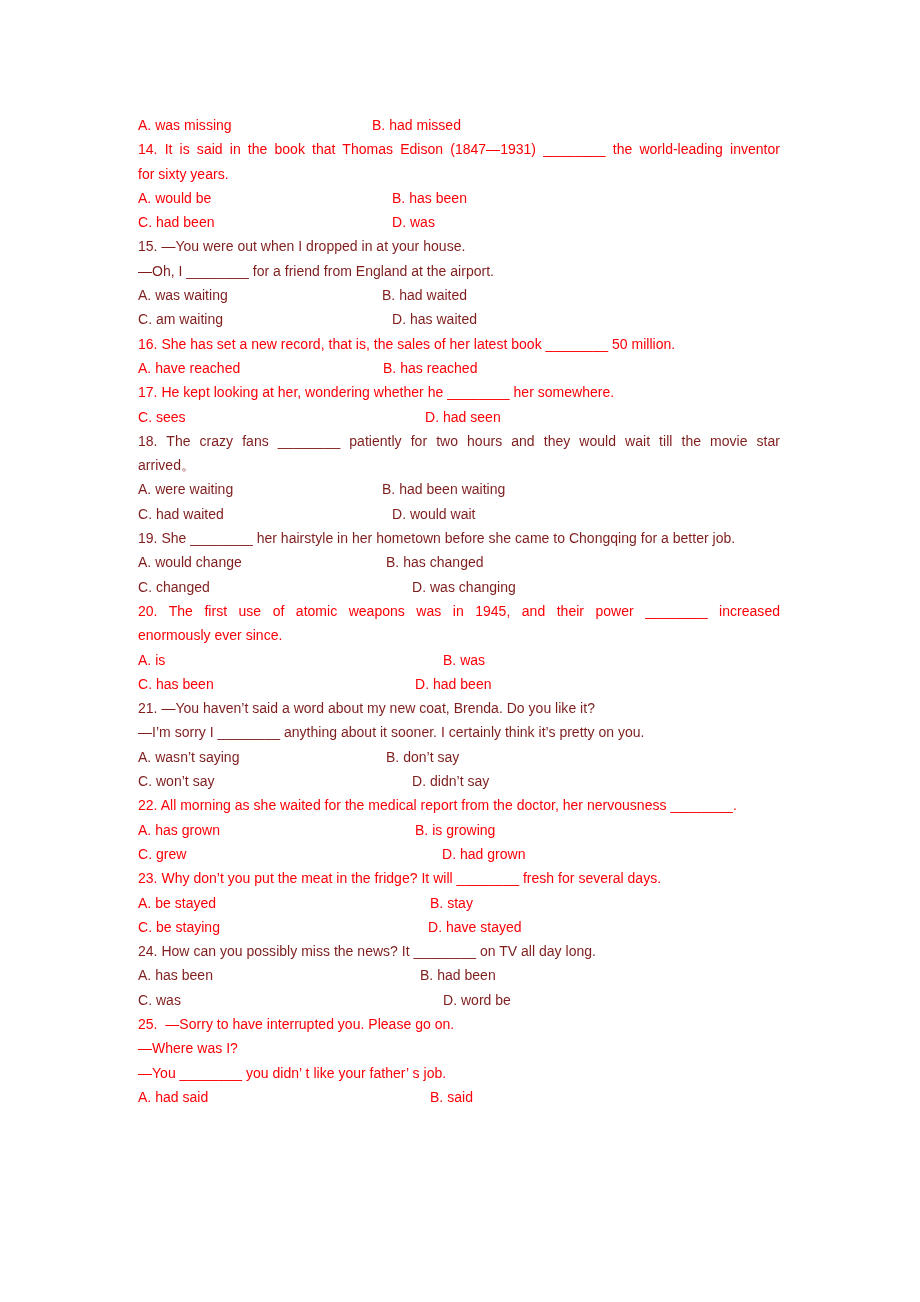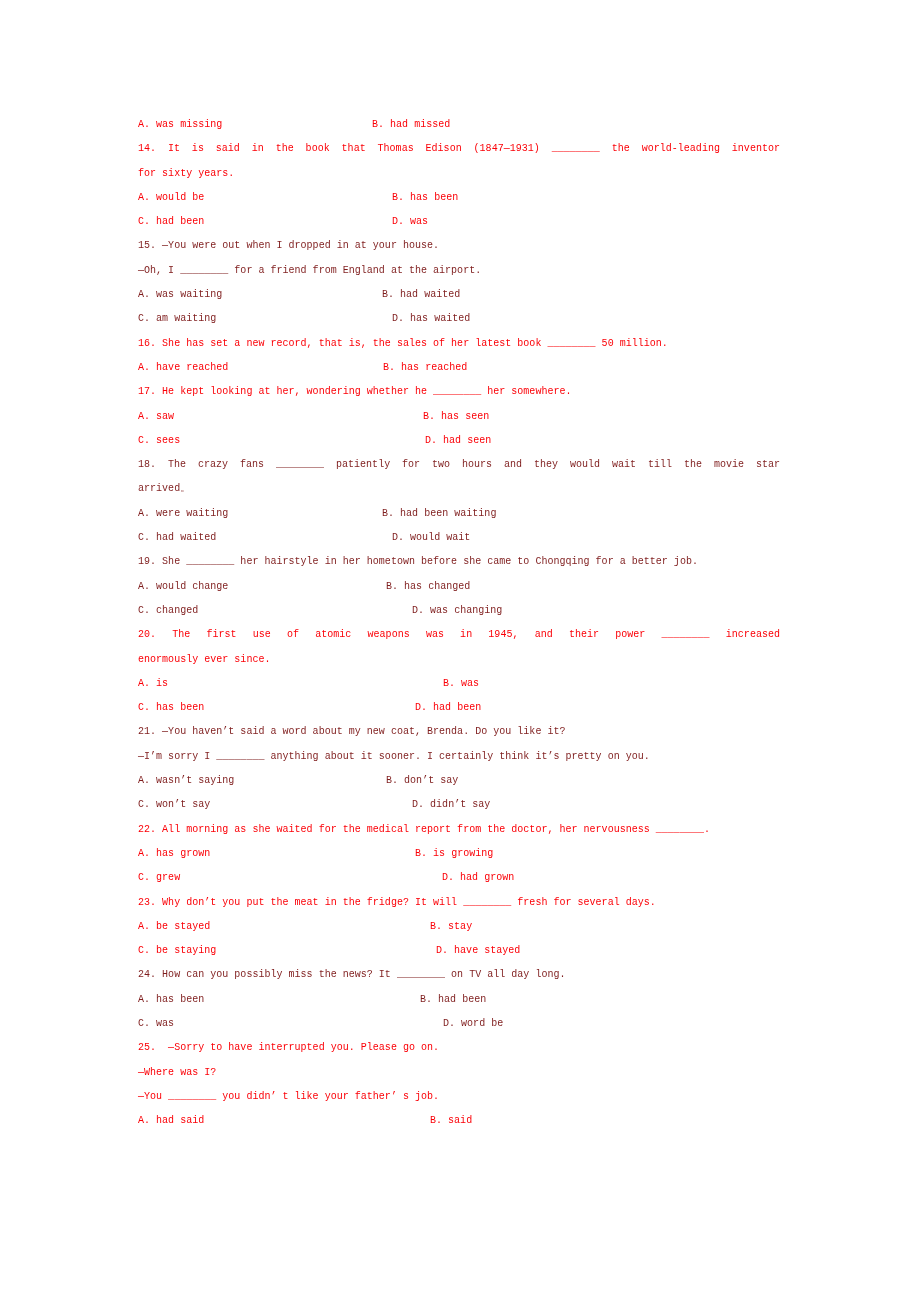--- a/index.html
+++ b/index.html
@@ -15,25 +15,24 @@
   }
   .page {
     position: relative;
     width: 920px;
     height: 1302px;
     background: #ffffff;
     box-sizing: border-box;
     padding: 113px 140px 0 138px;
   }
   .doc-body {
-    font-size: 10px;
+    font-size: 14px;
     line-height: 24.3px;
     color: #000000;
     letter-spacing: 0.02px;
-    font-family: Liberation Mono, monospace;
   }
   .line {
     white-space: pre-wrap;
     min-height: 24.3px;
   }
   .red { color: #fb0007; }
   .black { color: #7f1d1d; }
   .just-first {
     text-align: justify;
     text-align-last: justify;
@@ -57,21 +56,20 @@
       <div class="line red"><span>for sixty years.</span></div>
       <div class="line red opts"><span class="opt-a">A. would be</span><span class="opt-b" style="left: 254px;">B. has been</span></div>
       <div class="line red opts"><span class="opt-a">C. had been</span><span class="opt-b" style="left: 254px;">D. was</span></div>
       <div class="line black"><span>15. —You were out when I dropped in at your house.</span></div>
       <div class="line black"><span>—Oh, I ________ for a friend from England at the airport.</span></div>
       <div class="line black opts"><span class="opt-a">A. was waiting</span><span class="opt-b" style="left: 244px;">B. had waited</span></div>
       <div class="line black opts"><span class="opt-a">C. am waiting</span><span class="opt-b" style="left: 254px;">D. has waited</span></div>
       <div class="line red"><span>16. She has set a new record, that is, the sales of her latest book ________ 50 million.</span></div>
       <div class="line red opts"><span class="opt-a">A. have reached</span><span class="opt-b" style="left: 245px;">B. has reached</span></div>
       <div class="line red"><span>17. He kept looking at her, wondering whether he ________ her somewhere.</span></div>
-      <div class="line red opts"><span class="opt-a">A. saw</span><span class="opt-b" style="left: 285px;">B. has seen</span></div>
       <div class="line red opts"><span class="opt-a">C. sees</span><span class="opt-b" style="left: 287px;">D. had seen</span></div>
       <div class="line black just-first"><span>18. The crazy fans ________ patiently for two hours and they would wait till the movie star</span></div>
       <div class="line black"><span>arrived。</span></div>
       <div class="line black opts"><span class="opt-a">A. were waiting</span><span class="opt-b" style="left: 244px;">B. had been waiting</span></div>
       <div class="line black opts"><span class="opt-a">C. had waited</span><span class="opt-b" style="left: 254px;">D. would wait</span></div>
       <div class="line black"><span>19. She ________ her hairstyle in her hometown before she came to Chongqing for a better job.</span></div>
       <div class="line black opts"><span class="opt-a">A. would change</span><span class="opt-b" style="left: 248px;">B. has changed</span></div>
       <div class="line black opts"><span class="opt-a">C. changed</span><span class="opt-b" style="left: 274px;">D. was changing</span></div>
       <div class="line red just-first"><span>20. The first use of atomic weapons was in 1945, and their power ________ increased</span></div>
       <div class="line red"><span>enormously ever since.</span></div>
@@ -79,21 +77,21 @@
       <div class="line red opts"><span class="opt-a">C. has been</span><span class="opt-b" style="left: 277px;">D. had been</span></div>
       <div class="line black"><span>21. —You haven’t said a word about my new coat, Brenda. Do you like it?</span></div>
       <div class="line black"><span>—I’m sorry I ________ anything about it sooner. I certainly think it’s pretty on you.</span></div>
       <div class="line black opts"><span class="opt-a">A. wasn’t saying</span><span class="opt-b" style="left: 248px;">B. don’t say</span></div>
       <div class="line black opts"><span class="opt-a">C. won’t say</span><span class="opt-b" style="left: 274px;">D. didn’t say</span></div>
       <div class="line red"><span>22. All morning as she waited for the medical report from the doctor, her nervousness ________.</span></div>
       <div class="line red opts"><span class="opt-a">A. has grown</span><span class="opt-b" style="left: 277px;">B. is growing</span></div>
       <div class="line red opts"><span class="opt-a">C. grew</span><span class="opt-b" style="left: 304px;">D. had grown</span></div>
       <div class="line red"><span>23. Why don’t you put the meat in the fridge? It will ________ fresh for several days.</span></div>
       <div class="line red opts"><span class="opt-a">A. be stayed</span><span class="opt-b" style="left: 292px;">B. stay</span></div>
-      <div class="line red opts"><span class="opt-a">C. be staying</span><span class="opt-b" style="left: 298px;">D. have stayed</span></div>
+      <div class="line red opts"><span class="opt-a">C. be staying</span><span class="opt-b" style="left: 290px;">D. have stayed</span></div>
       <div class="line black"><span>24. How can you possibly miss the news? It ________ on TV all day long.</span></div>
       <div class="line black opts"><span class="opt-a">A. has been</span><span class="opt-b" style="left: 282px;">B. had been</span></div>
       <div class="line black opts"><span class="opt-a">C. was</span><span class="opt-b" style="left: 305px;">D. word be</span></div>
       <div class="line red"><span>25.  —Sorry to have interrupted you. Please go on.</span></div>
       <div class="line red"><span>—Where was I?</span></div>
       <div class="line red"><span>—You ________ you didn’ t like your father’ s job.</span></div>
       <div class="line red opts"><span class="opt-a">A. had said</span><span class="opt-b" style="left: 292px;">B. said</span></div>
     </div>
 </div>
 

